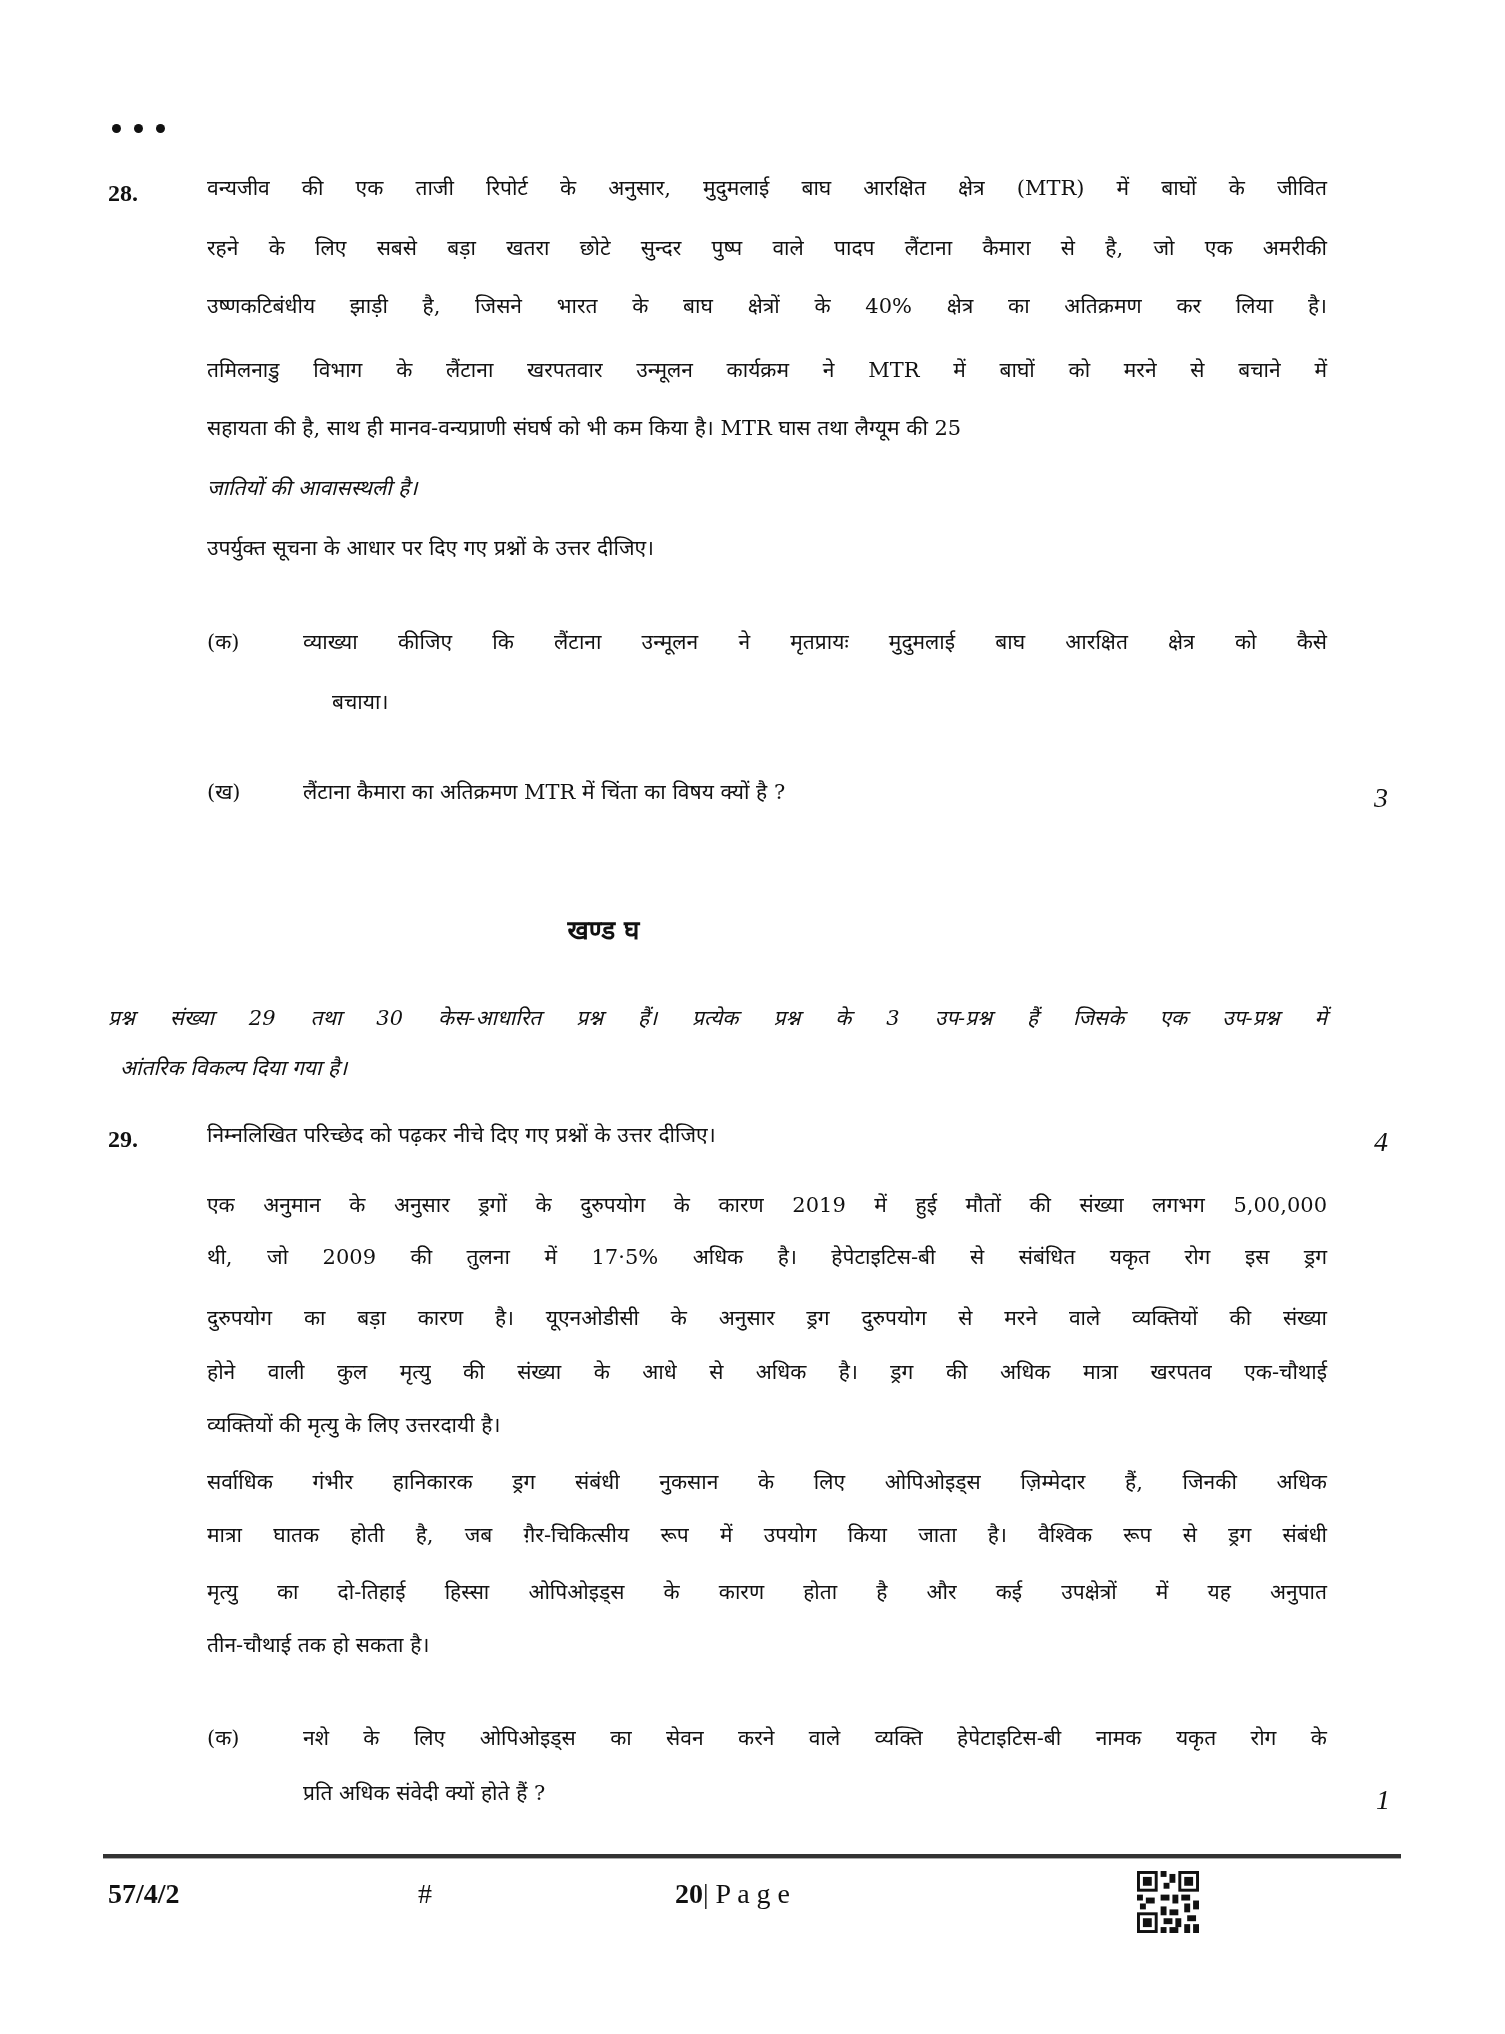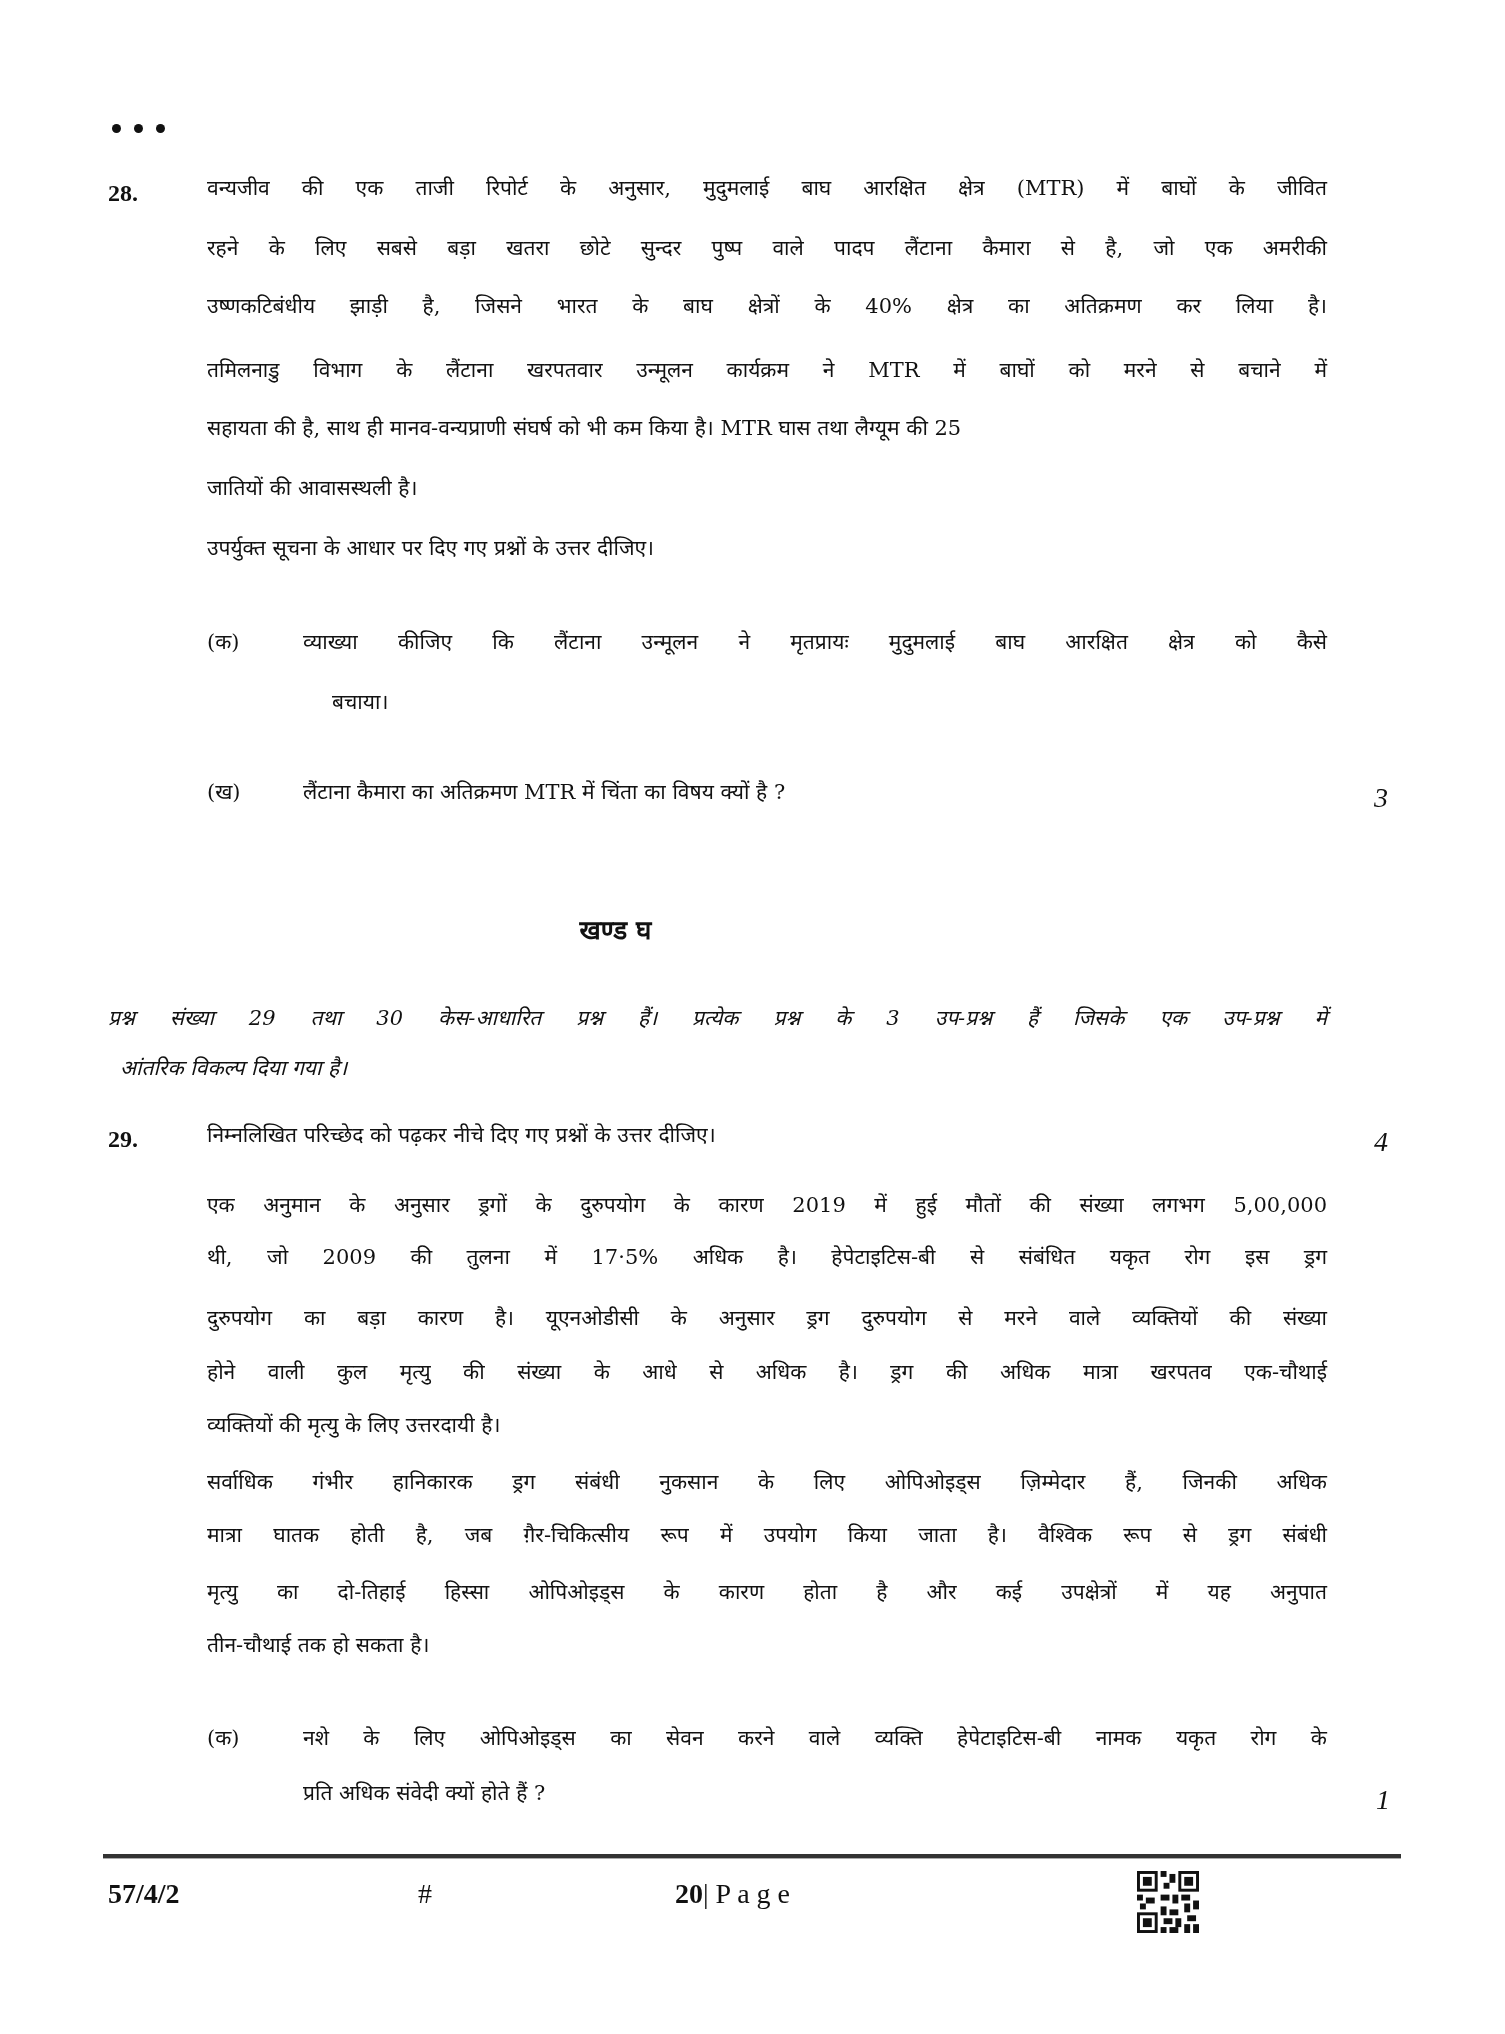--- a/index.html
+++ b/index.html
@@ -26,33 +26,33 @@
     <div class="dot"></div>
 </div>
 
 <div>
   <span class="abs qnum" style="left:108px;top:180px;">28.</span>
   <div class="just txt" style="top:178px;">वन्यजीव की एक ताजी रिपोर्ट के अनुसार, मुदुमलाई बाघ आरक्षित क्षेत्र (MTR) में बाघों के जीवित</div>
   <div class="just txt" style="top:238px;">रहने के लिए सबसे बड़ा खतरा छोटे सुन्दर पुष्प वाले पादप लैंटाना कैमारा से है, जो एक अमरीकी</div>
   <div class="just txt" style="top:296px;">उष्णकटिबंधीय झाड़ी है, जिसने भारत के बाघ क्षेत्रों के 40% क्षेत्र का अतिक्रमण कर लिया है।</div>
   <div class="just txt" style="top:360px;">तमिलनाडु विभाग के लैंटाना खरपतवार उन्मूलन कार्यक्रम ने MTR में बाघों को मरने से बचाने में</div>
   <div class="abs txt" style="left:207px;top:418px;">सहायता की है, साथ ही मानव-वन्यप्राणी संघर्ष को भी कम किया है। MTR घास तथा लैग्यूम की 25</div>
-  <div class="abs txt" style="left:207px;top:478px;">जातियों की आवासस्थली है।</div>
+  <div class="abs txt" style="left:207px;top:478px;font-style:italic;">जातियों की आवासस्थली है।</div>
   <div class="abs txt" style="left:207px;top:538px;">उपर्युक्त सूचना के आधार पर दिए गए प्रश्नों के उत्तर दीजिए।</div>
 
   <span class="abs txt" style="left:207px;top:632px;">(क)</span>
   <div class="abs txt" style="left:303px;top:632px;width:1024px;text-align:justify;text-align-last:justify;">व्याख्या कीजिए कि लैंटाना उन्मूलन ने मृतप्रायः मुदुमलाई बाघ आरक्षित क्षेत्र को कैसे</div>
   <div class="abs txt" style="left:306px;top:692px;margin-left:26px;">बचाया।</div>
 
   <span class="abs txt" style="left:207px;top:782px;">(ख)</span>
   <div class="abs txt" style="left:303px;top:782px;">लैंटाना कैमारा का अतिक्रमण MTR में चिंता का विषय क्यों है ?</div>
   <span class="abs marks" style="left:1374px;top:782px;">3</span>
 </div>
 
-<div class="abs" style="left:12px;width:1207px;top:917px;text-align:center;">
+<div class="abs" style="left:0;width:1207px;top:917px;text-align:center;">
   <span class="txt" style="font-weight:bold;font-size:26px;">खण्ड घ</span>
 </div>
 <div class="abs txt it" style="left:108px;top:1008px;width:1219px;text-align:justify;text-align-last:justify;">प्रश्न संख्या 29 तथा 30 केस-आधारित प्रश्न हैं। प्रत्येक प्रश्न के 3 उप-प्रश्न हैं जिसके एक उप-प्रश्न में</div>
 <div class="abs txt it" style="left:108px;top:1058px;margin-left:12px;">आंतरिक विकल्प दिया गया है।</div>
 
 <div>
   <span class="abs qnum" style="left:108px;top:1126px;">29.</span>
   <div class="abs txt" style="left:207px;top:1125px;text-align:right;">निम्नलिखित परिच्छेद को पढ़कर नीचे दिए गए प्रश्नों के उत्तर दीजिए।</div>
   <span class="abs marks" style="left:1374px;top:1126px;">4</span>
 

